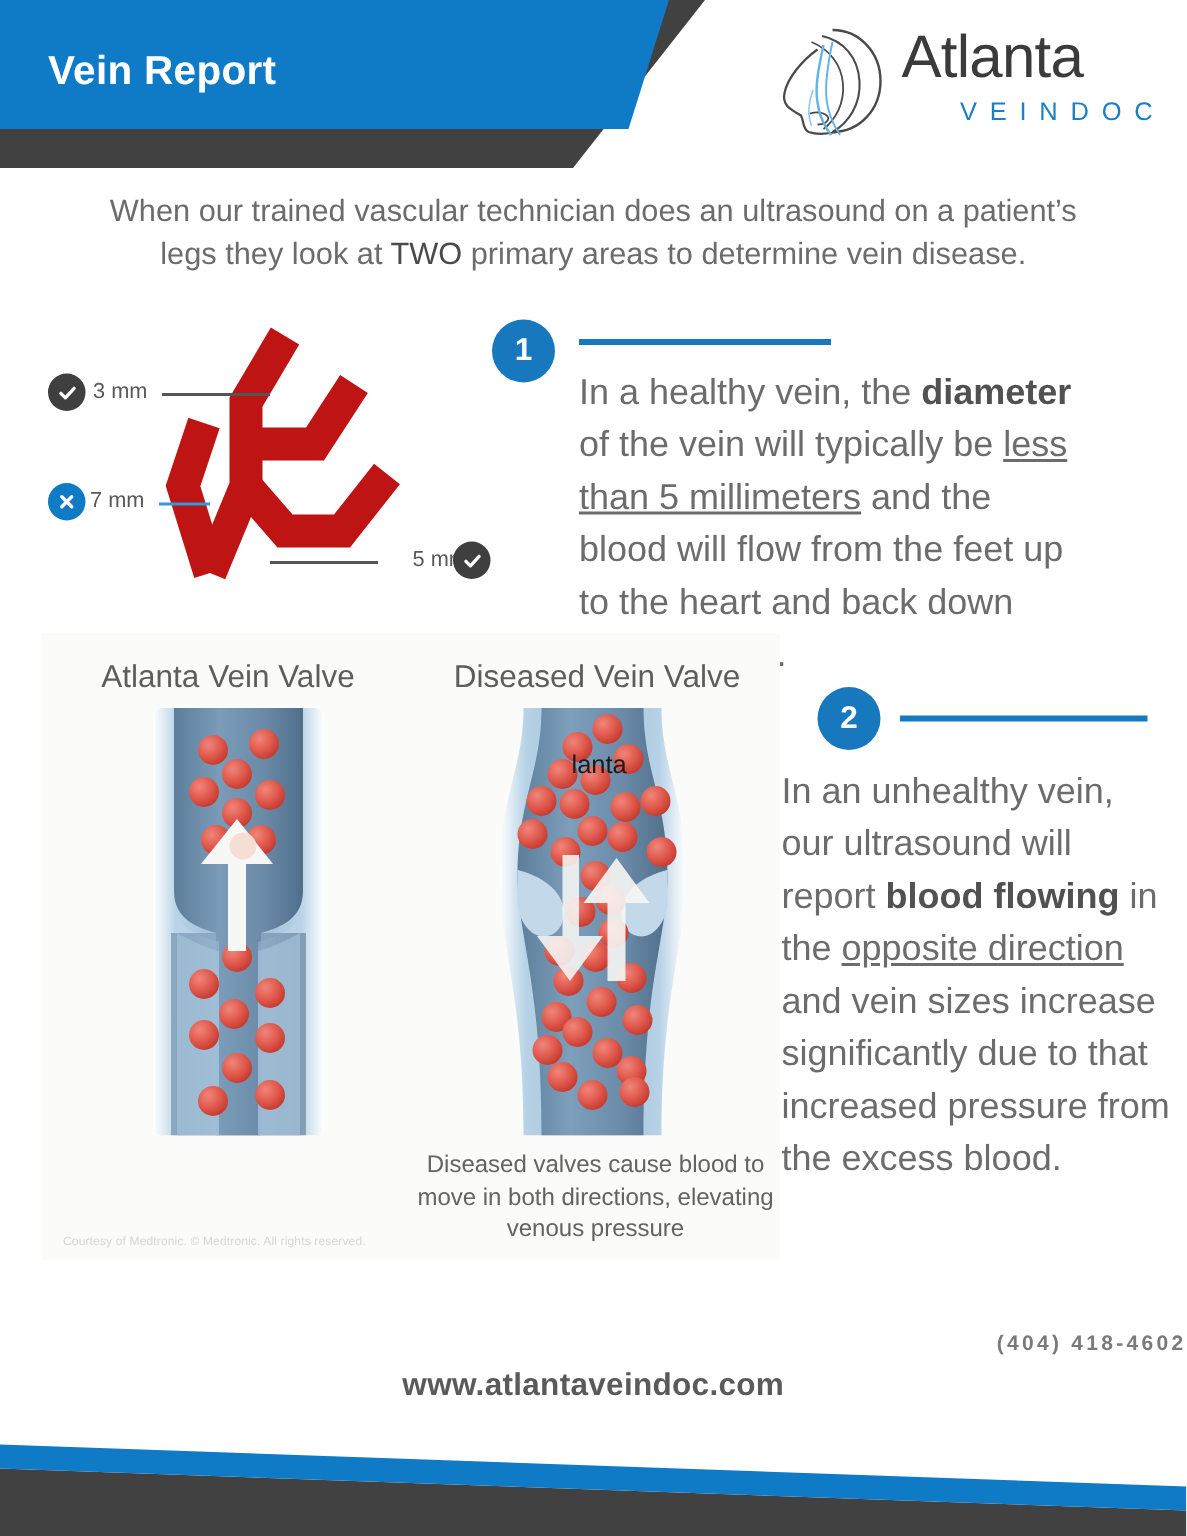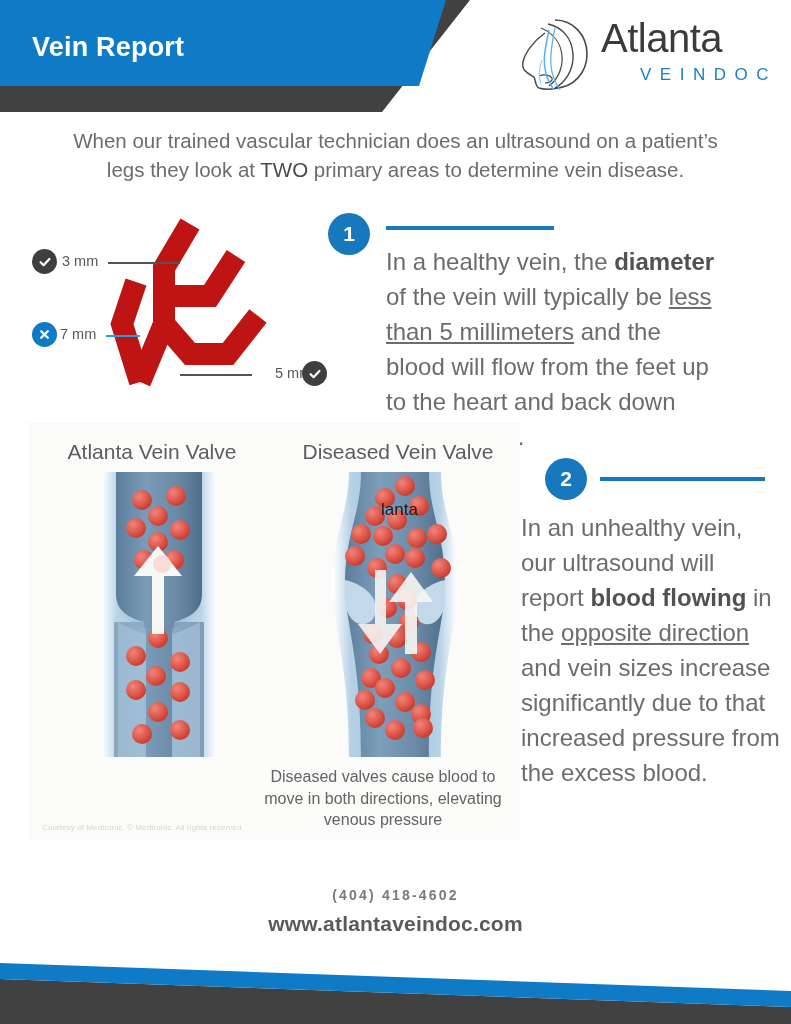--- a/index.html
+++ b/index.html
@@ -77,33 +77,33 @@
   .valve-head.left{left:8px;}
   .valve-head.right{left:254px;}
   .valve-art{position:absolute;top:50px;}
   .valve-art.left{left:72px;}
   .valve-art.right{left:303px;}
   .valve-cap{
     position:absolute;width:246px;text-align:center;
     font-size:16px;line-height:1.35;color:#636363;
   }
   .valve-cap.left{left:0px;top:344px;}
-  .valve-cap.right{left:232px;top:344px;}
+  .valve-cap.right{left:246px;top:344px;}
   .credit{
     position:absolute;left:14px;top:401px;
     font-size:8px;color:#d6d6d6;letter-spacing:.1px;
   }
   .watermark{
     position:absolute;left:381px;top:500px;
     font-size:17px;color:#1b1b1b;font-family:"Liberation Sans",sans-serif;
   }
 
   
   .phone{
-    position:absolute;left:0;top:887px;width:791px;text-align:center;
+    position:absolute;left:0;top:887px;width:791px;text-align:right;
     font-size:14px;color:#7a7a7a;font-weight:bold;letter-spacing:2.2px;
   }
   .site{
     position:absolute;left:0;top:912px;width:791px;text-align:center;
     font-size:21px;color:#5a5a5a;font-weight:bold;letter-spacing:.2px;
   }
   .footer{position:absolute;left:0;top:955px;width:791px;height:69px;}
 </style>
 </head>
 <body>

